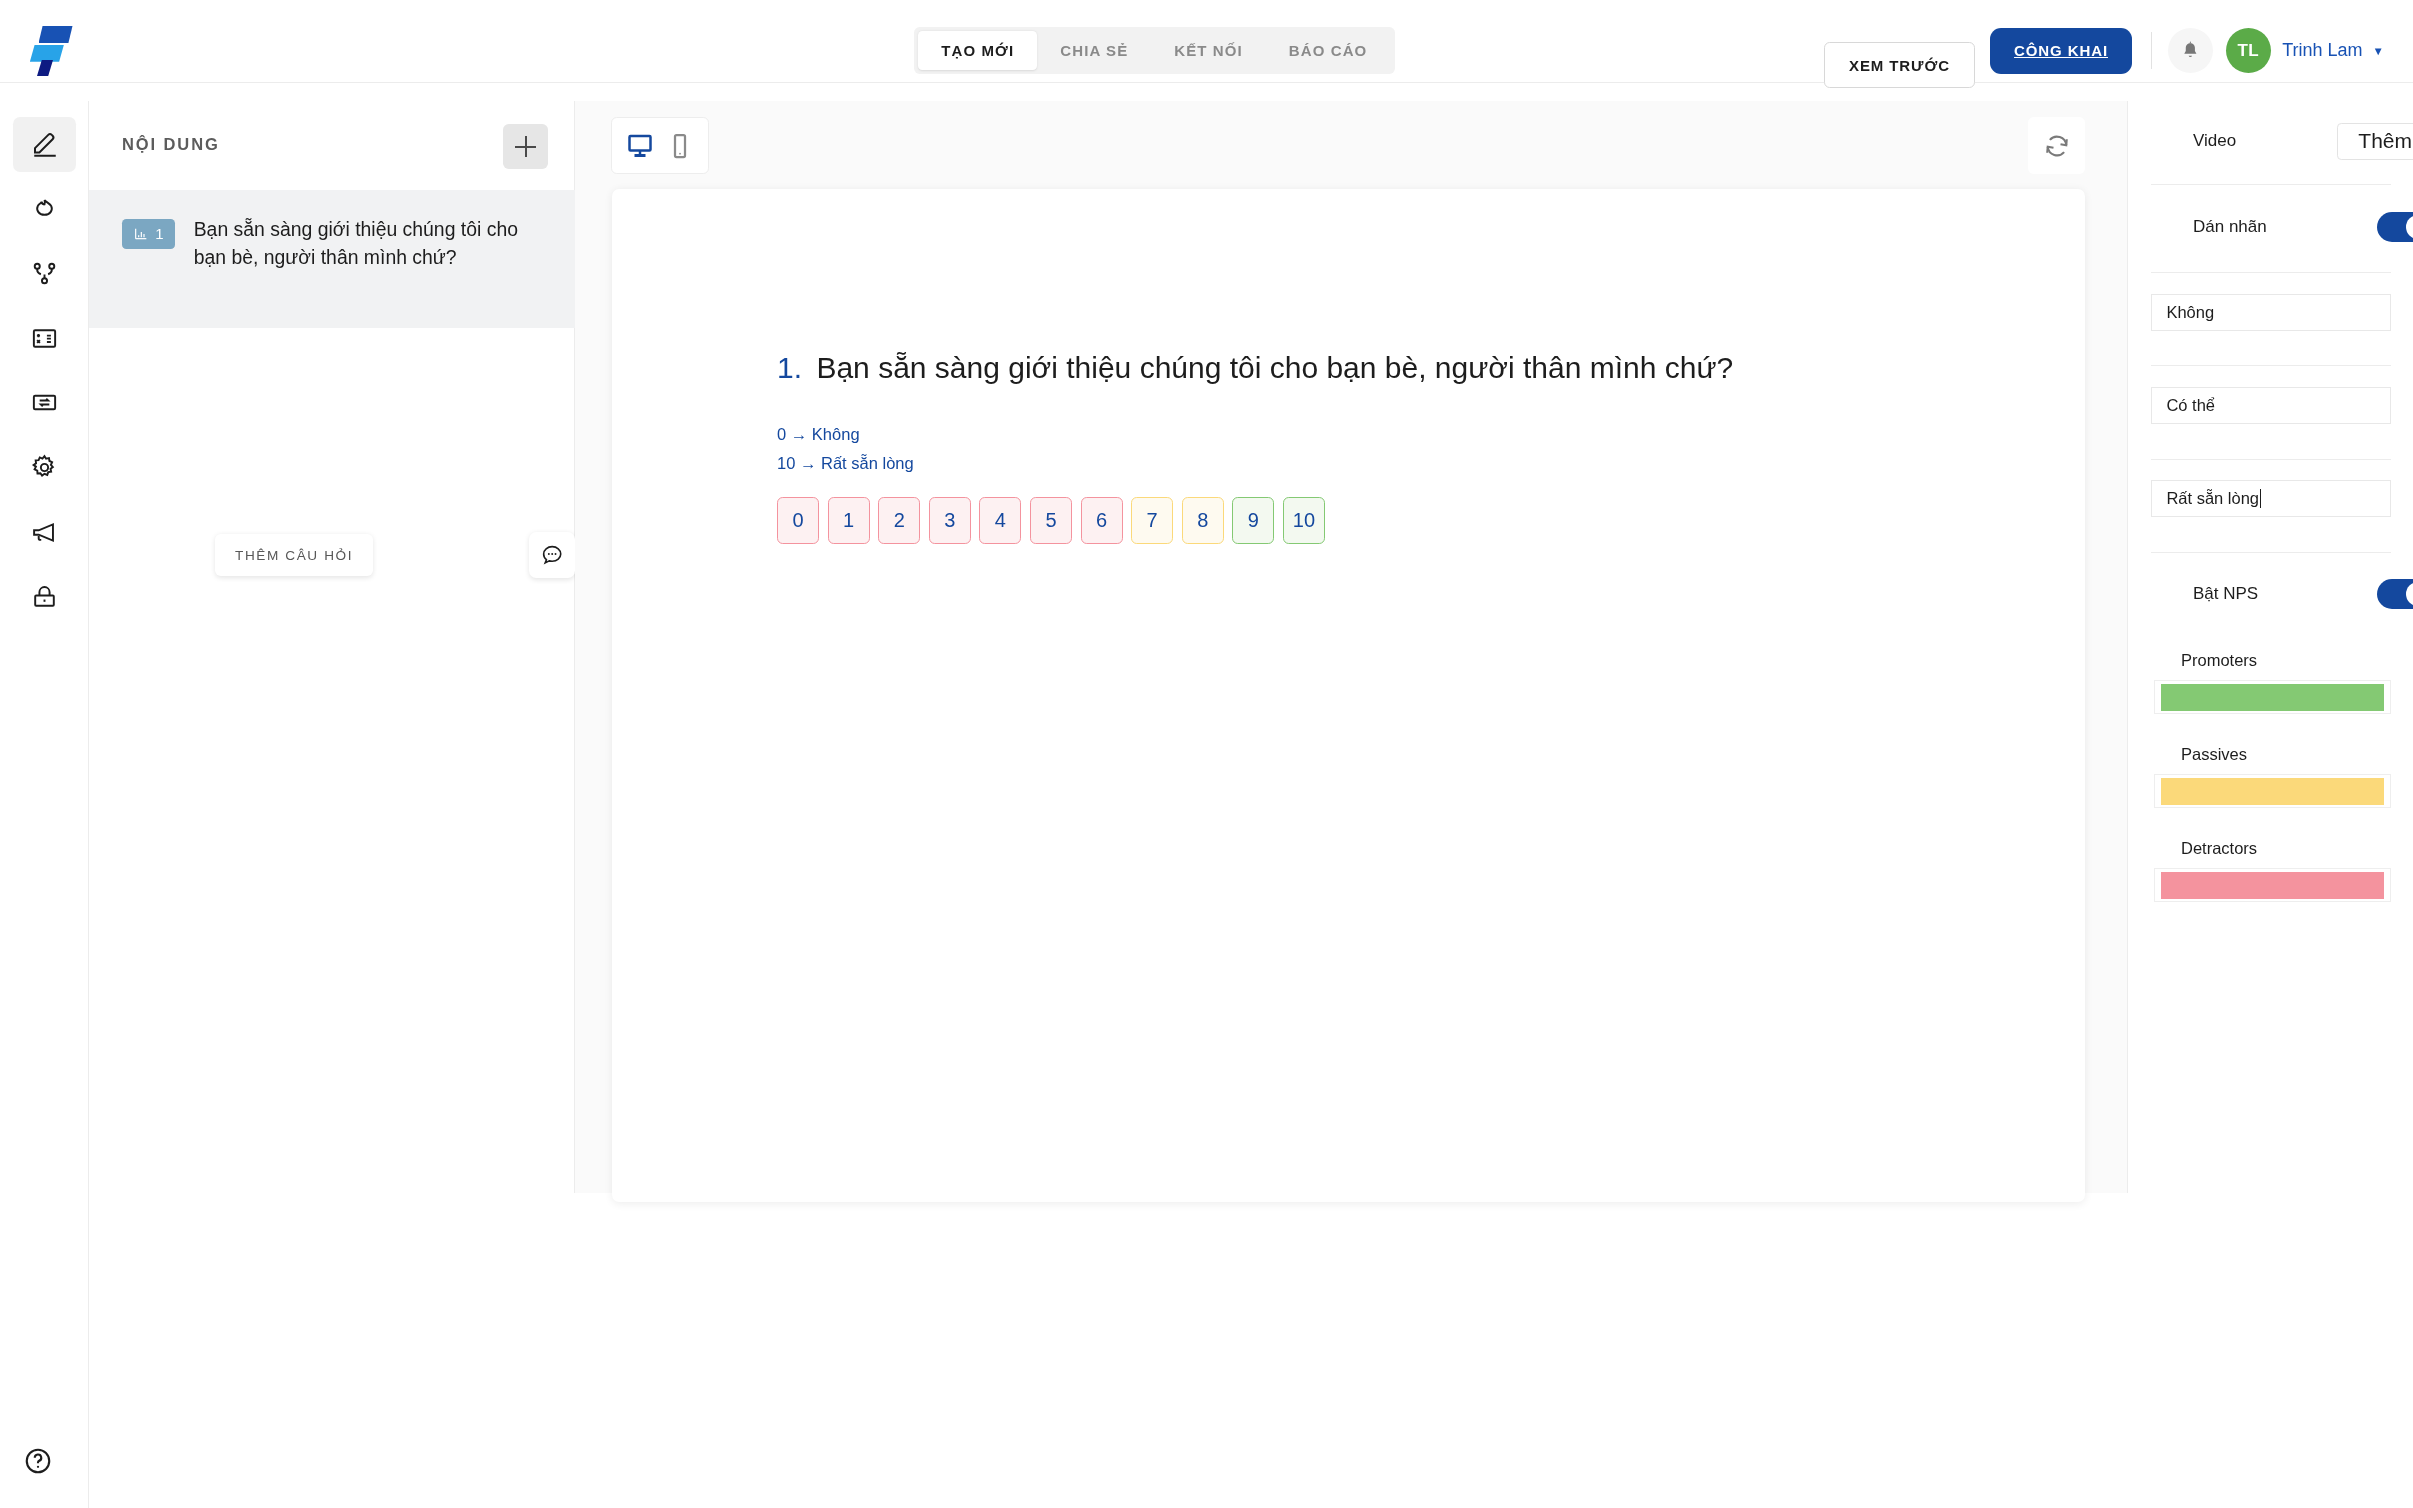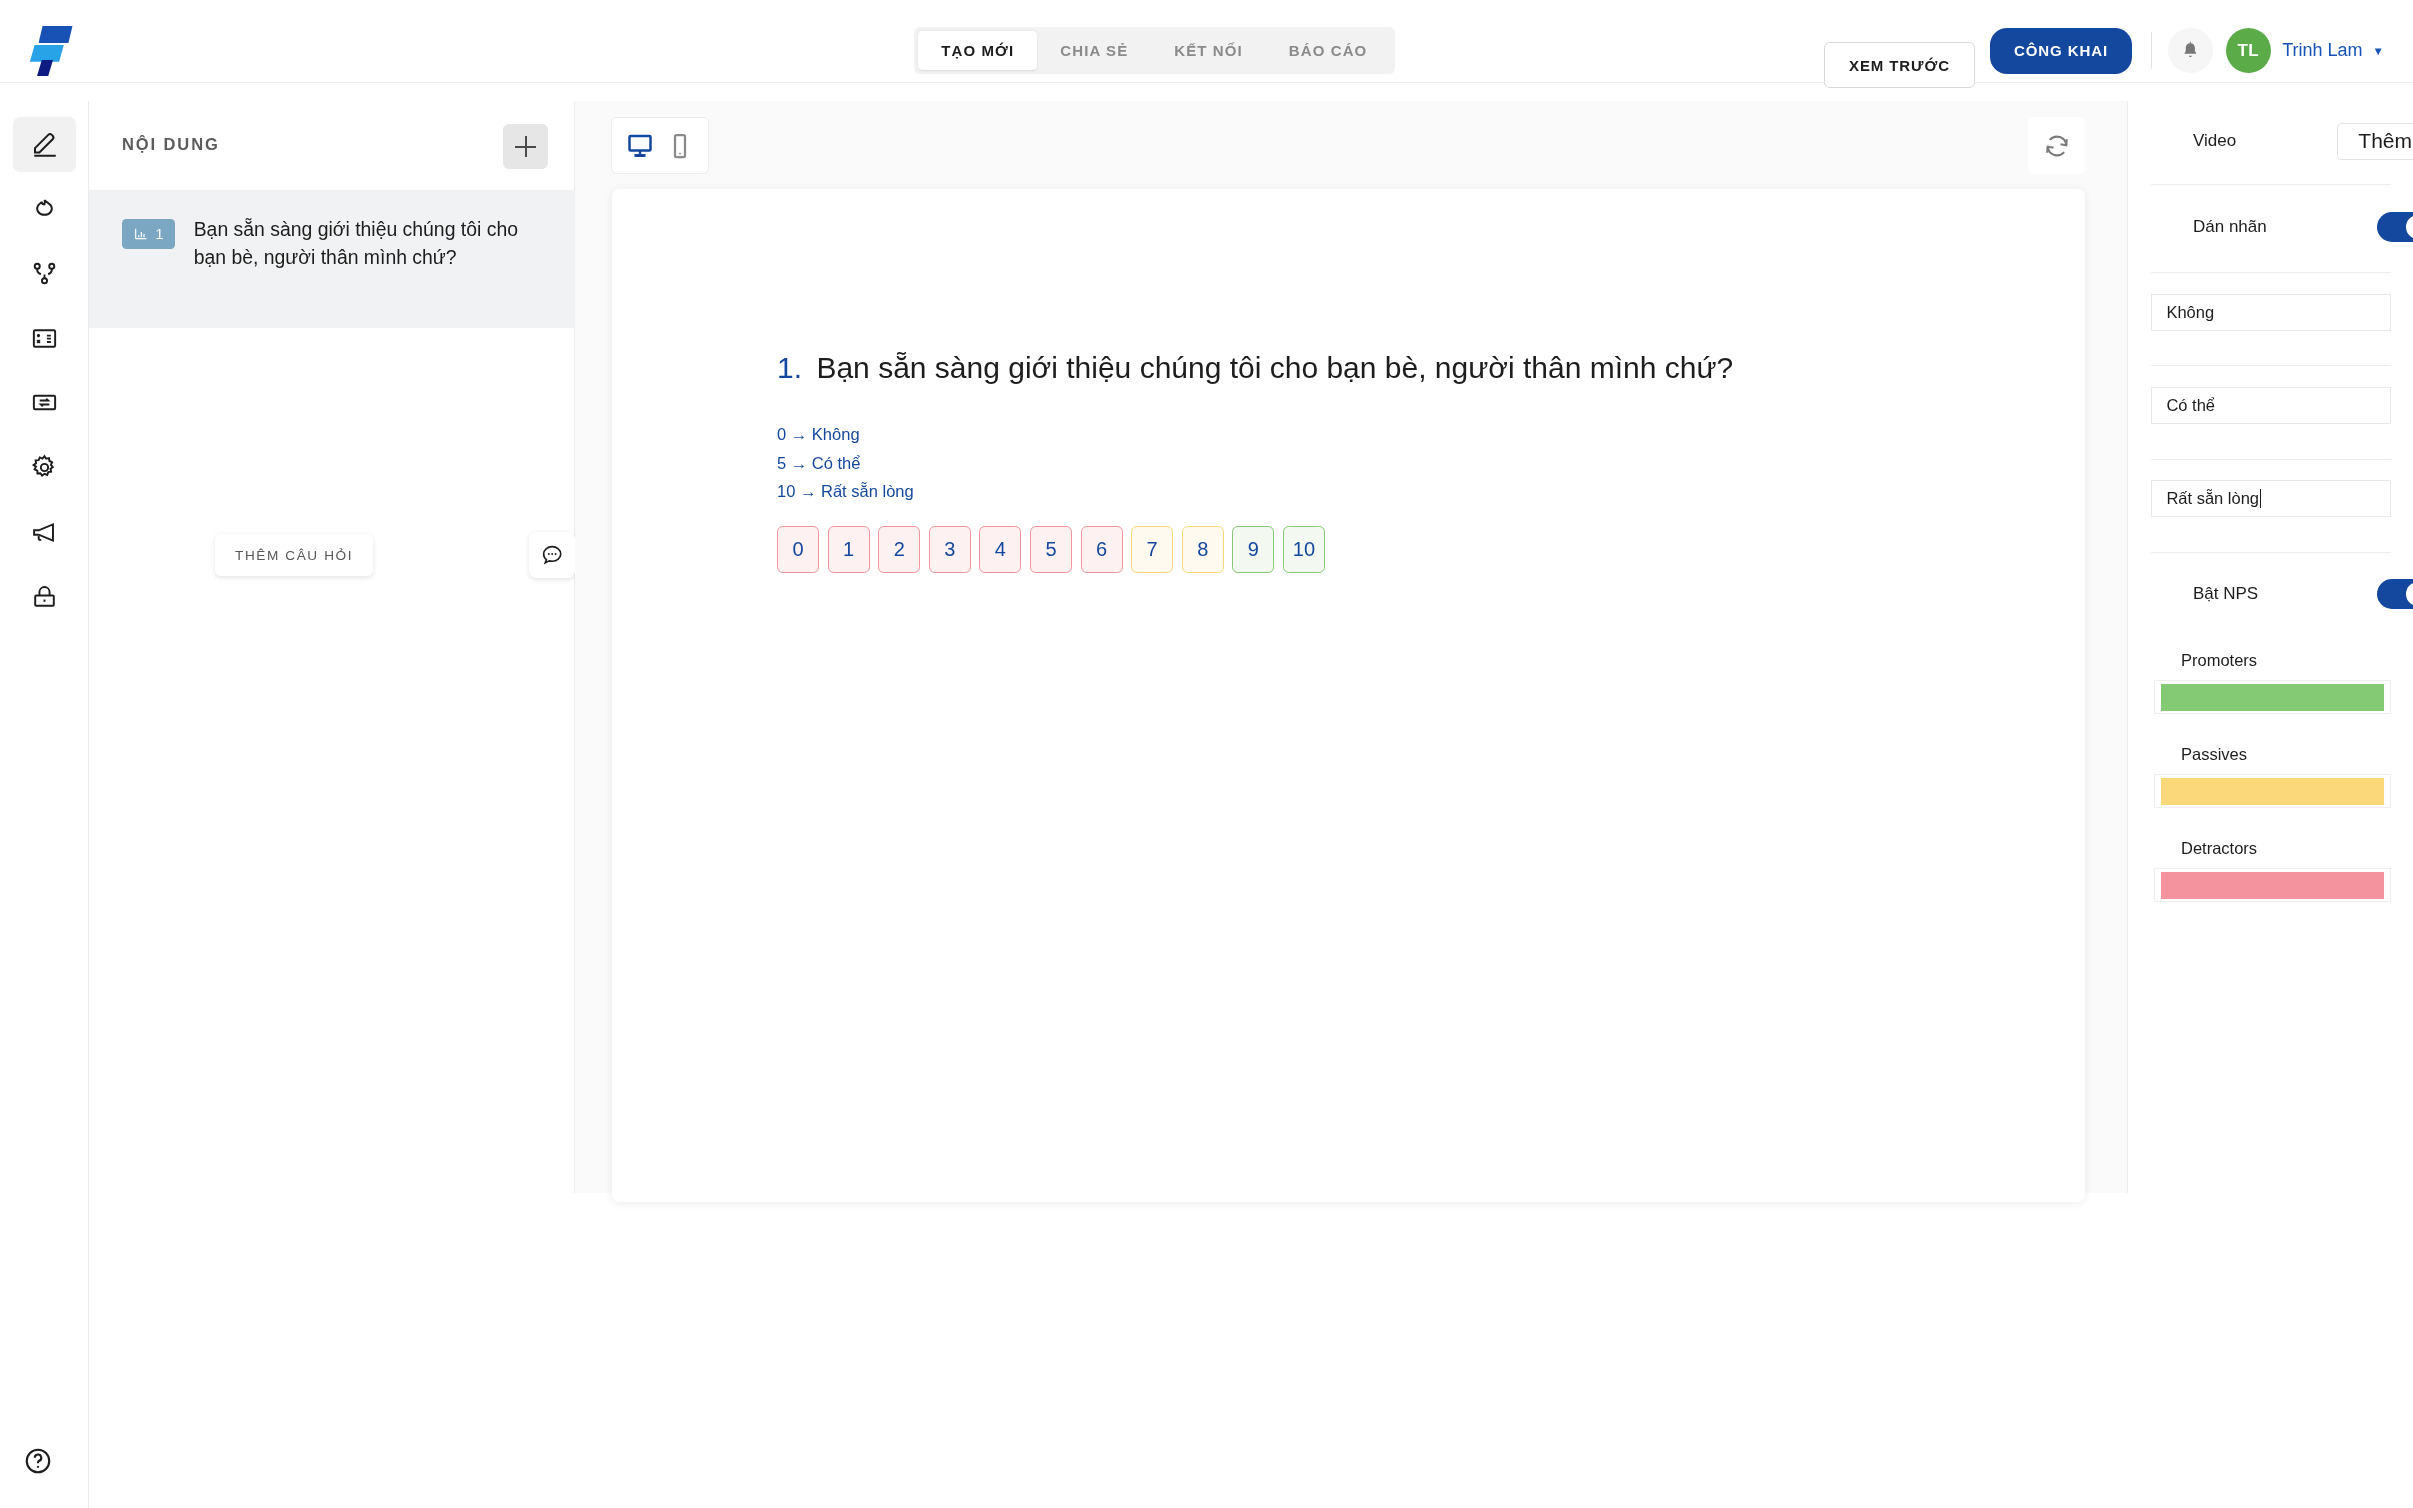--- a/index.html
+++ b/index.html
@@ -71,24 +71,24 @@
     height: 46px; padding: 0 24.4px;
     display: flex; align-items: center; justify-content: center;
     border: 0.7px solid #d8d8d8; border-radius: 5.7px;
     background: #ffffff;
     font-size: 15px; font-weight: 700; letter-spacing: 0.9px;
     color: #1d1d1d; cursor: pointer; white-space: nowrap; margin-top: 29px;
   }
   .btn-publish {
     height: 46px; padding: 0 24.4px; margin-left: 14.4px;
     display: flex; align-items: center; justify-content: center;
-    border-radius: 17px; border: none;
+    border-radius: 11px; border: none;
     background: #14489e; color: #ffffff;
     font-size: 15px; font-weight: 700; letter-spacing: 0.9px;
-    cursor: pointer; white-space: nowrap;
+    cursor: pointer; white-space: nowrap; text-decoration: underline;
   }
   .hdr-div {
     width: 0.7px; height: 37px; background: #e2e2e2;
     margin-left: 18.7px; margin-right: 16px;
   }
   .bell-btn {
     width: 45px; height: 45px; border-radius: 50%;
     background: #f6f6f6;
     display: flex; align-items: center; justify-content: center;
     cursor: pointer;
@@ -495,21 +495,20 @@
   <div class="preview-card">
     <div class="q-block">
 
       <div class="q-main">
         <span class="q-num">1.</span>
         <span>Bạn sẵn sàng giới thiệu chúng tôi cho bạn bè, người thân mình chứ?</span>
       </div>
 
       <div class="q-legend">
         <div>0 → Không</div>
-        <div>5 → Có thể</div>
         <div>10 → Rất sẵn lòng</div>
       </div>
 
       <div class="nps-row">
         <div class="nps-box nps-det">0</div>
         <div class="nps-box nps-det">1</div>
         <div class="nps-box nps-det">2</div>
         <div class="nps-box nps-det">3</div>
         <div class="nps-box nps-det">4</div>
         <div class="nps-box nps-det">5</div>

